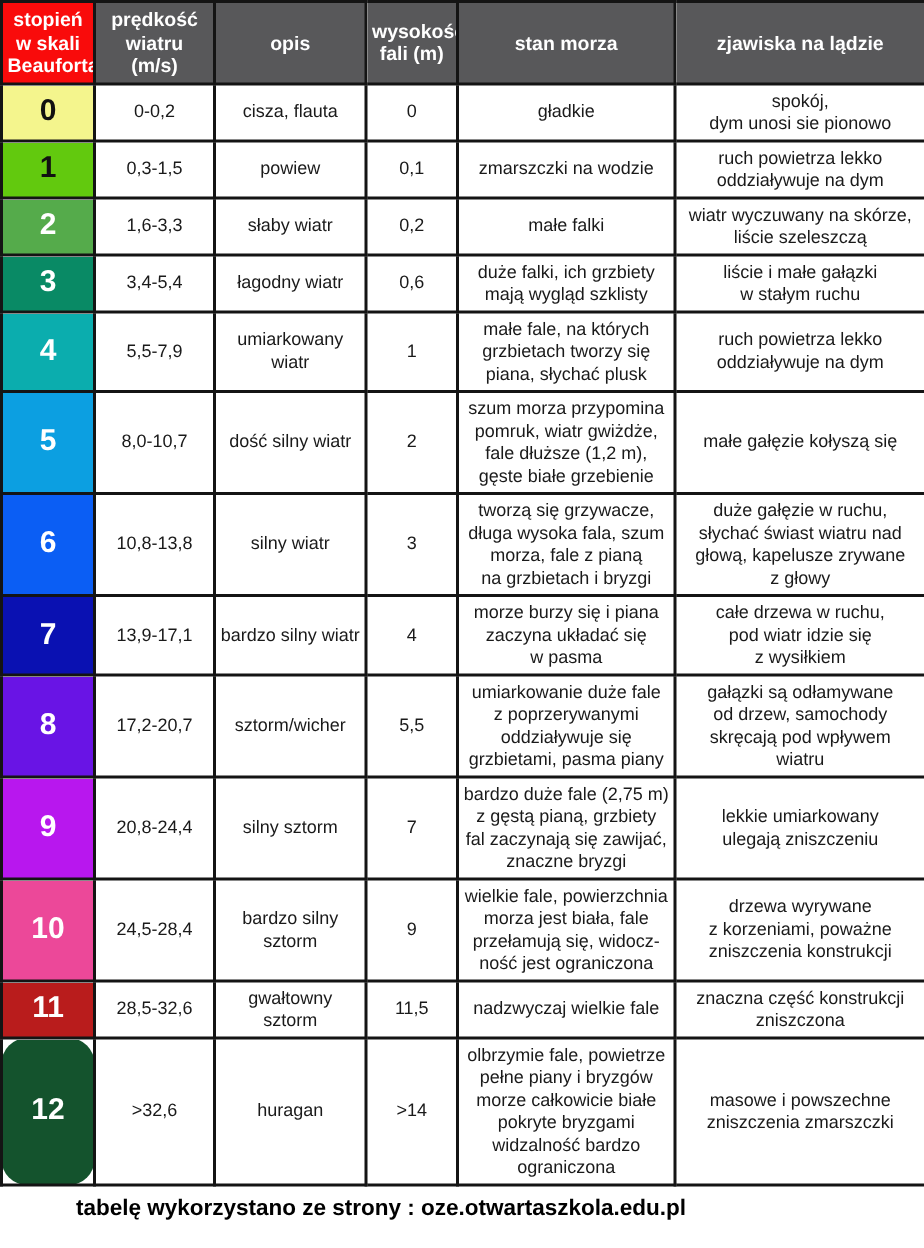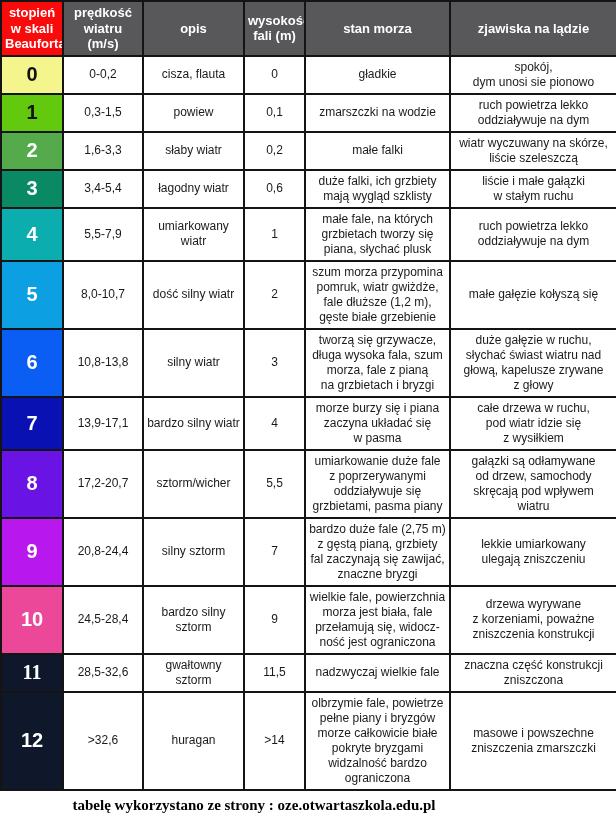--- a/index.html
+++ b/index.html
@@ -54,21 +54,21 @@
   }
   .col-degree { width: 62px; }
   .col-wind   { width: 80px; }
   .col-desc   { width: 101px; }
   .col-wave   { width: 61px; }
   .col-sea    { width: 145px; }
   .col-land   { width: 167px; }
   .footer {
     margin-top: 6px;
     text-align: center;
-    font-family: Liberation Serif, serif;
+    font-family: Liberation Sans, sans-serif;
     font-weight: bold;
     font-size: 15px;
     color: #000000;
   }
 </style>
 </head>
 <body>
 
 <div class="page">
   <table class="beaufort">
@@ -214,30 +214,30 @@
           <td>9</td>
           <td>wielkie fale, powierzchnia
 morza jest biała, fale
 przełamują się, widocz-
 ność jest ograniczona</td>
           <td>drzewa wyrywane
 z korzeniami, poważne
 zniszczenia konstrukcji</td>
         </tr>
         <tr>
-          <td class="degree" style="background: #0f172a; color: rgb(255, 255, 255); font-family: Liberation Serif, serif;">11</td>
+          <td class="degree" style="background: #b91c1c; color: rgb(255, 255, 255);">11</td>
           <td>28,5-32,6</td>
           <td>gwałtowny sztorm</td>
           <td>11,5</td>
           <td>nadzwyczaj wielkie fale</td>
           <td>znaczna część konstrukcji
 zniszczona</td>
         </tr>
         <tr>
-          <td class="degree" style="background: #0f172a; color: rgb(255, 255, 255);">12</td>
+          <td class="degree" style="background: #14532d; color: rgb(255, 255, 255); border-radius: 17px;">12</td>
           <td>&gt;32,6</td>
           <td>huragan</td>
           <td>&gt;14</td>
           <td>olbrzymie fale, powietrze
 pełne piany i bryzgów
 morze całkowicie białe
 pokryte bryzgami
 widzalność bardzo
 ograniczona</td>
           <td>masowe i powszechne

